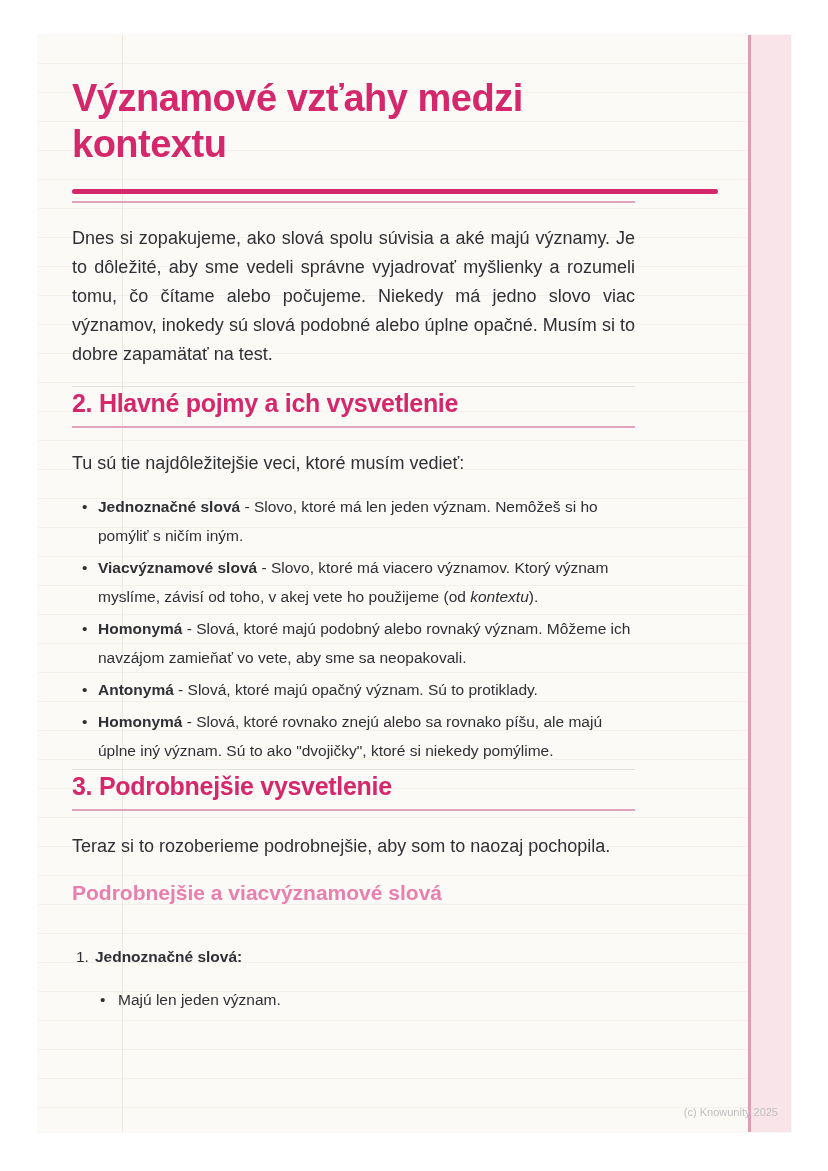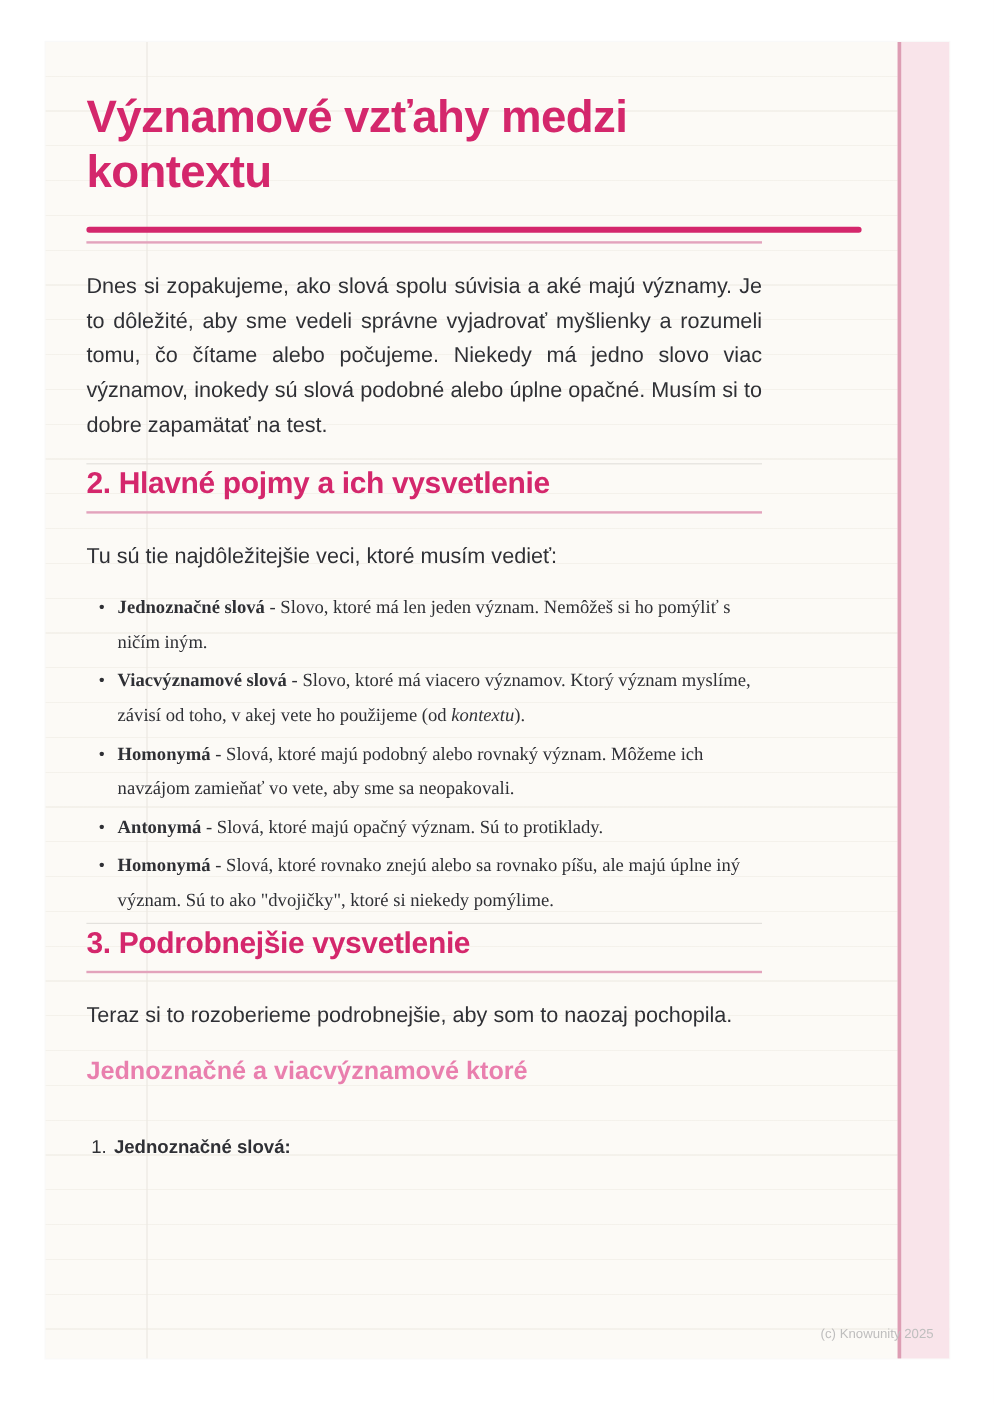--- a/index.html
+++ b/index.html
@@ -101,21 +101,20 @@
     margin: 14px 0 0 0;
     padding: 0;
   }
   ul.term-list > li {
     position: relative;
     padding-left: 26px;
     margin-bottom: 3px;
     font-size: 15.5px;
     line-height: 29px;
     color: #2f3035;
-    font-family: Liberation Serif, serif;
   }
   ul.term-list > li::before {
     content: "\2022";
     position: absolute;
     left: 10px;
     top: 0;
     color: #2f3035;
   }
   .term { font-weight: bold; }
   h3.sub-heading {
@@ -188,21 +187,24 @@
       <li><span class="term">Antonymá</span><span> - </span><span>Slová, ktoré majú opačný význam. Sú to protiklady.</span></li>
       <li><span class="term">Homonymá</span><span> - </span><span>Slová, ktoré rovnako znejú alebo sa rovnako píšu, ale majú úplne iný význam. Sú to ako "dvojičky", ktoré si niekedy pomýlime.</span></li>
     </ul>
 
     <div class="gray-rule tight"></div>
 
     <h2 class="section-heading mt-h2">3. Podrobnejšie vysvetlenie</h2>
     <div class="h2-underline"></div>
     <p class="body-text body-left">Teraz si to rozoberieme podrobnejšie, aby som to naozaj pochopila.</p>
 
-    <h3 class="sub-heading">Jednoznačné a viacvýznamové ktoré</h3>
+    <h3 class="sub-heading">Podrobnejšie a viacvýznamové slová</h3>
 
     <div class="numbered-item"><span class="num">1.</span><span class="term">Jednoznačné slová:</span></div>
 
+    <ul class="nested-list">
+      <li>Majú len jeden význam.</li>
+    </ul>
 
   </div>
 
   <div class="watermark">(c) Knowunity 2025</div>
 </div>
 
 </body></html>

